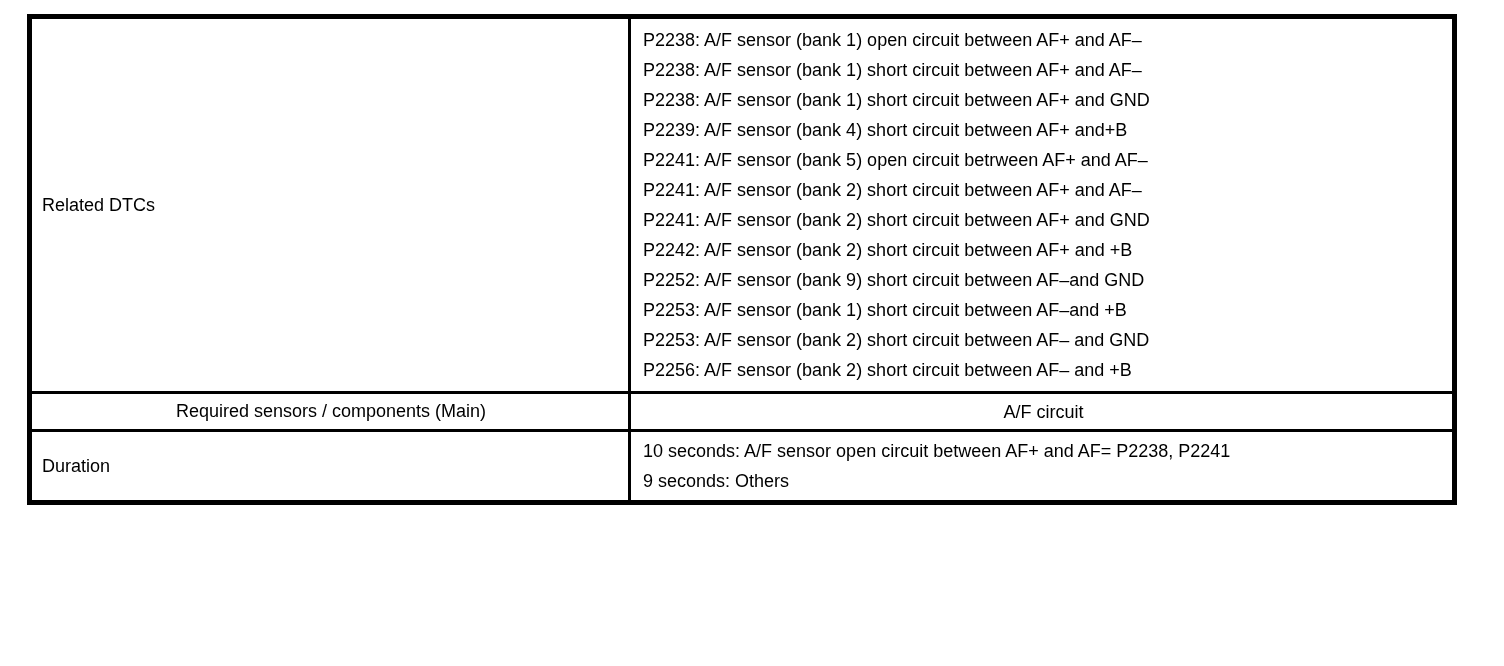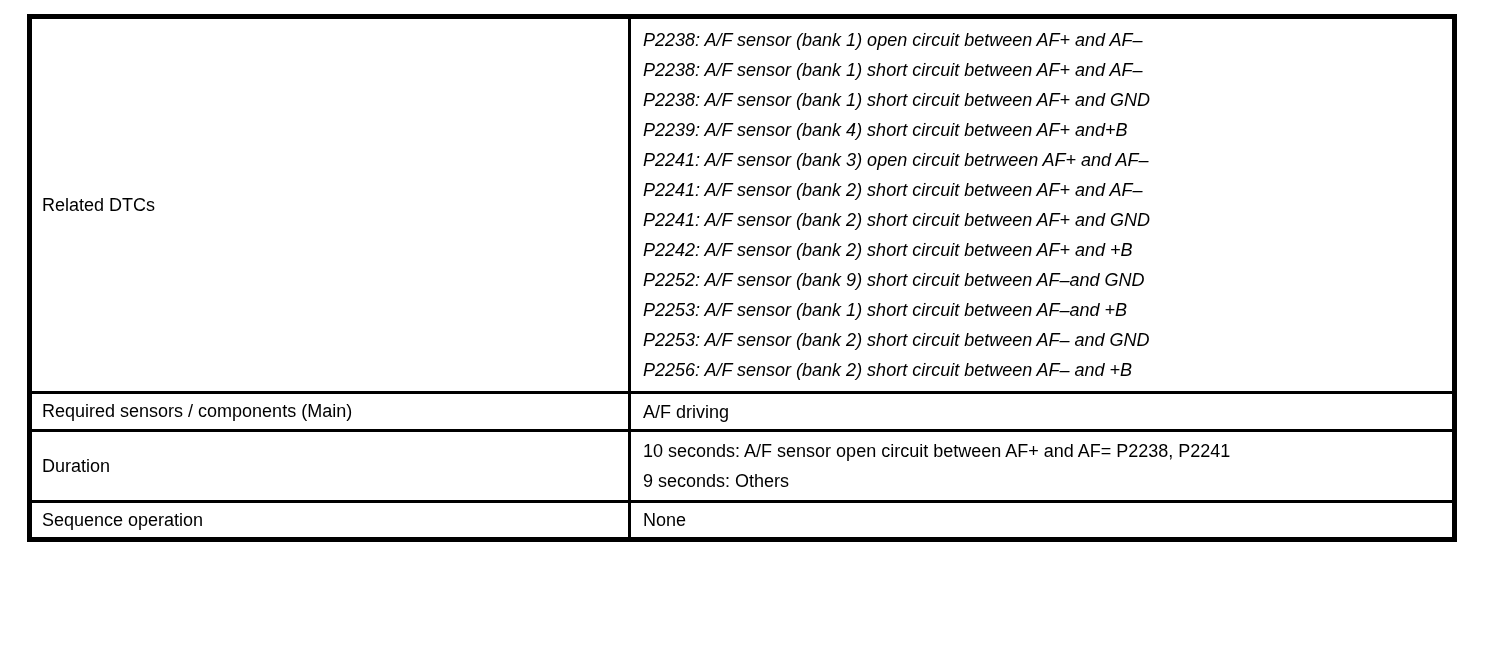--- a/index.html
+++ b/index.html
@@ -29,71 +29,64 @@
     width: 600px;
     padding: 4px 8px 4px 10px;
   }
   td.value-cell {
     padding: 4px 8px 4px 12px;
   }
   tr.row-dtcs td.value-cell {
     vertical-align: middle;
     padding-top: 6px;
     padding-bottom: 6px;
-    font-style: italic;
   }
   tr.row-dtcs { height: 376px; }
-  tr.row-single { height: 38px; }
+  tr.row-single { height: 38px; text-align: center; }
   tr.row-duration { height: 69px; margin-top: 38px; }
   .line { line-height: 30px; white-space: nowrap; }
   .line-single { line-height: 22px; white-space: nowrap; }
 </style>
 </head>
 <body>
 
 <div class="page">
   <table class="dtc-table">
     <tbody>
       <tr class="row-dtcs">
         <td class="label-cell">Related DTCs</td>
         <td class="value-cell">
           <div class="line">P2238: A/F sensor (bank 1) open circuit between AF+ and AF–</div>
           <div class="line">P2238: A/F sensor (bank 1) short circuit between AF+ and AF–</div>
           <div class="line">P2238: A/F sensor (bank 1) short circuit between AF+ and GND</div>
           <div class="line">P2239: A/F sensor (bank 4) short circuit between AF+ and+B</div>
-          <div class="line">P2241: A/F sensor (bank 3) open circuit betrween AF+ and AF–</div>
+          <div class="line">P2241: A/F sensor (bank 5) open circuit betrween AF+ and AF–</div>
           <div class="line">P2241: A/F sensor (bank 2) short circuit between AF+ and AF–</div>
           <div class="line">P2241: A/F sensor (bank 2) short circuit between AF+ and GND</div>
           <div class="line">P2242: A/F sensor (bank 2) short circuit between AF+ and +B</div>
           <div class="line">P2252: A/F sensor (bank 9) short circuit between AF–and GND</div>
           <div class="line">P2253: A/F sensor (bank 1) short circuit between AF–and +B</div>
           <div class="line">P2253: A/F sensor (bank 2) short circuit between AF– and GND</div>
           <div class="line">P2256: A/F sensor (bank 2) short circuit between AF– and +B</div>
         </td>
       </tr>
 
       <tr class="row-single">
         <td class="label-cell">Required sensors / components (Main)</td>
         <td class="value-cell">
-          <div class="line-single">A/F driving</div>
+          <div class="line-single">A/F circuit</div>
         </td>
       </tr>
 
 
 
       <tr class="row-duration">
         <td class="label-cell">Duration</td>
         <td class="value-cell">
           <div class="line">10 seconds: A/F sensor open circuit between AF+ and AF= P2238, P2241</div>
           <div class="line">9 seconds: Others</div>
         </td>
       </tr>
 
 
-      <tr class="row-single">
-        <td class="label-cell">Sequence operation</td>
-        <td class="value-cell">
-          <div class="line-single">None</div>
-        </td>
-      </tr>
     </tbody>
   </table>
 </div>
 
 </body></html>

